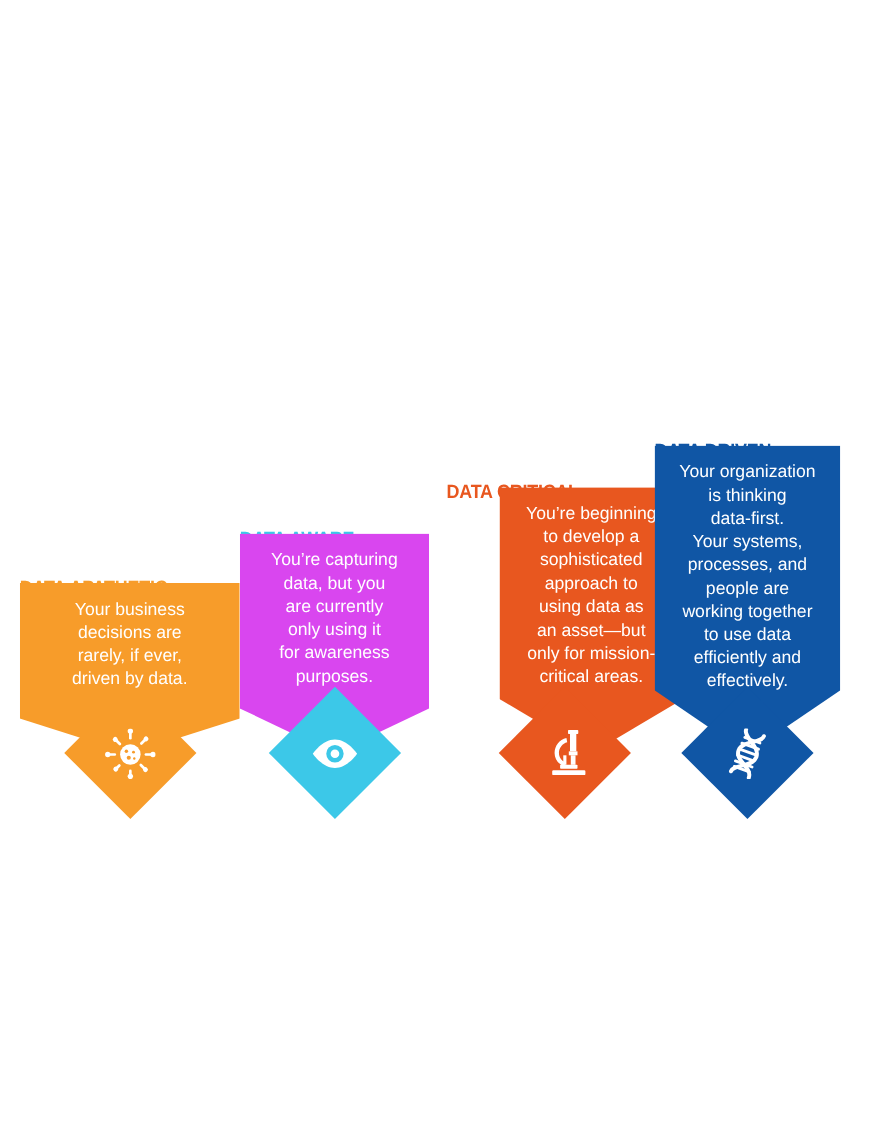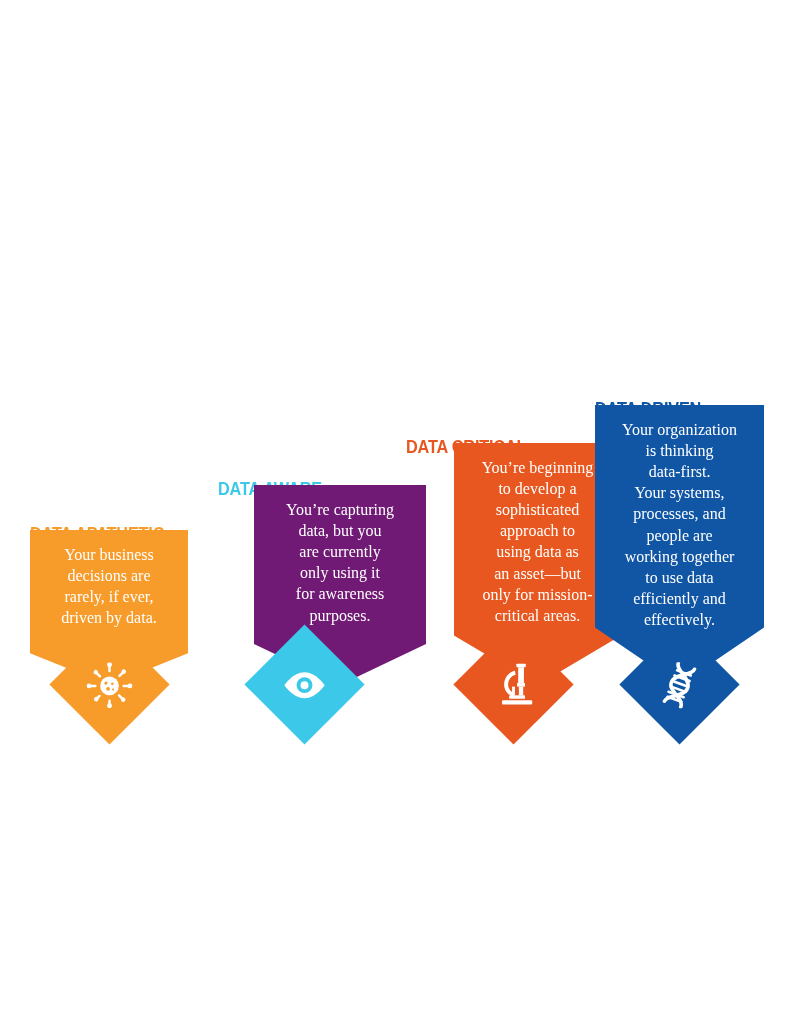--- a/index.html
+++ b/index.html
@@ -54,21 +54,20 @@
   }
 
   .bar-body {
     position: relative;
     width: 100%;
     box-sizing: border-box;
     padding: 14px 6px 0 6px;
     
     -webkit-clip-path: polygon(0% 0%, 100% 0%, 100% 79.5%, 50% 100%, 0% 79.5%);
     clip-path: polygon(0% 0%, 100% 0%, 100% 79.5%, 50% 100%, 0% 79.5%);
-    font-family: Liberation Serif, serif;
   }
 
   .bar-text {
     color: #ffffff;
     font-size: 16px;
     line-height: 1.32;
     text-align: center;
     white-space: pre-line;
   }
 
@@ -97,21 +96,21 @@
     display: block;
     fill: #ffffff;
   }
 </style>
 </head>
 <body style="background: rgb(255, 255, 255);">
 
 <div id="infographic">
   <div class="stage">
 
-    <div class="column" id="col-0" style="left:30px; width:158px;">
+    <div class="column" id="col-0" style="left:18px; width:200px;">
       <div class="bar-title" id="title-0" style="color: rgb(247, 156, 42);">DATA APATHETIC</div>
       <div class="bar-body" id="body-0" style="height: 155px; background: rgb(247, 156, 42);">
         <div class="bar-text" id="text-0">Your business
 decisions are
 rarely, if ever,
 driven by data.</div>
       </div>
       <div class="icon-diamond" id="diamond-0" style="background: rgb(247, 156, 42);">
         <span class="glyph">
           <svg viewBox="0 0 64 64" aria-hidden="true">
@@ -140,21 +139,21 @@
             <circle cx="36" cy="30" r="1.8" fill="#F79C2A"></circle>
             <circle cx="30" cy="37" r="2.6" fill="#F79C2A"></circle>
             <circle cx="37" cy="38" r="1.5" fill="#F79C2A"></circle>
           </svg>
         </span>
       </div>
     </div>
 
     <div class="column" id="col-1" style="left:218px; width:172px;">
       <div class="bar-title" id="title-1" style="color: rgb(60, 200, 232);">DATA AWARE</div>
-      <div class="bar-body" id="body-1" style="height: 200px; background: #701a75; margin-left: 36px;">
+      <div class="bar-body" id="body-1" style="height: 200px; background: #d946ef;">
         <div class="bar-text" id="text-1">You’re capturing
 data, but you
 are currently
 only using it
 for awareness
 purposes.</div>
       </div>
       <div class="icon-diamond" id="diamond-1" style="background: rgb(60, 200, 232);">
         <span class="glyph">
           <svg viewBox="0 0 64 40" aria-hidden="true">

